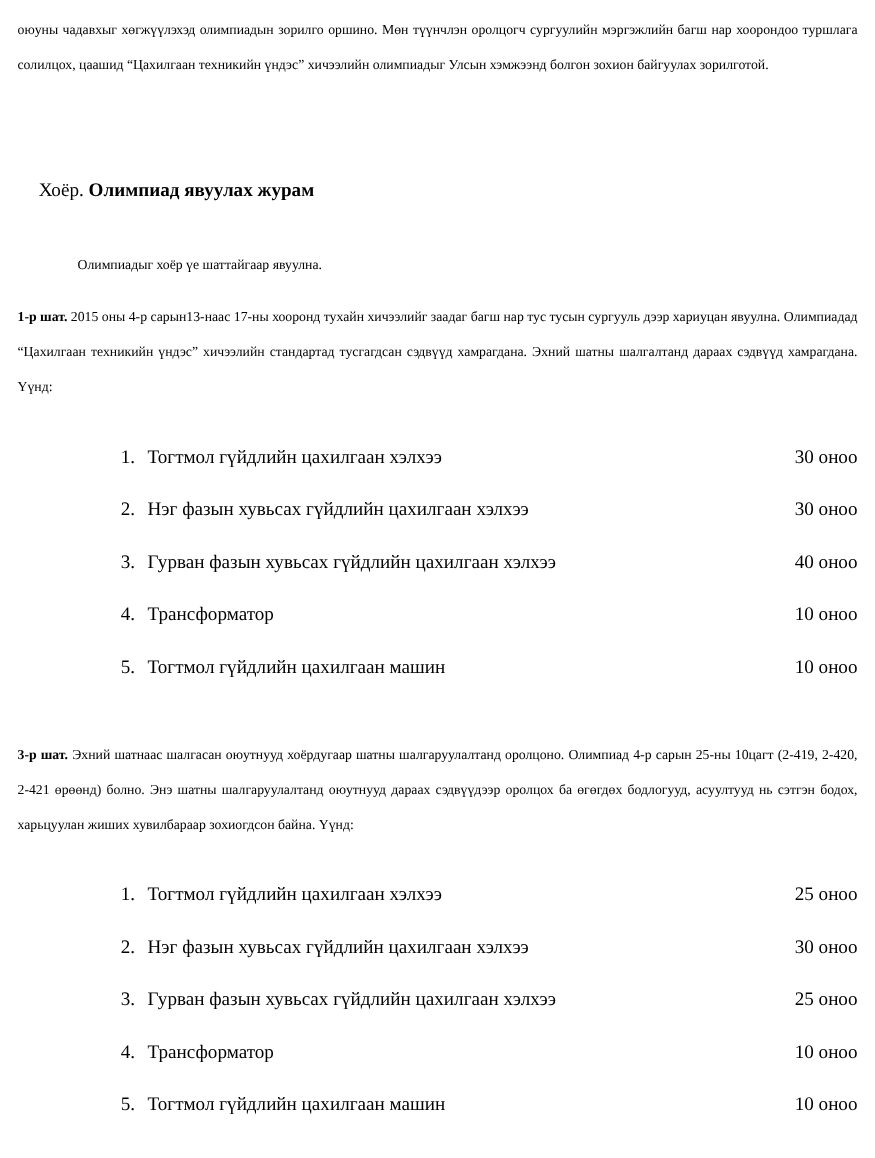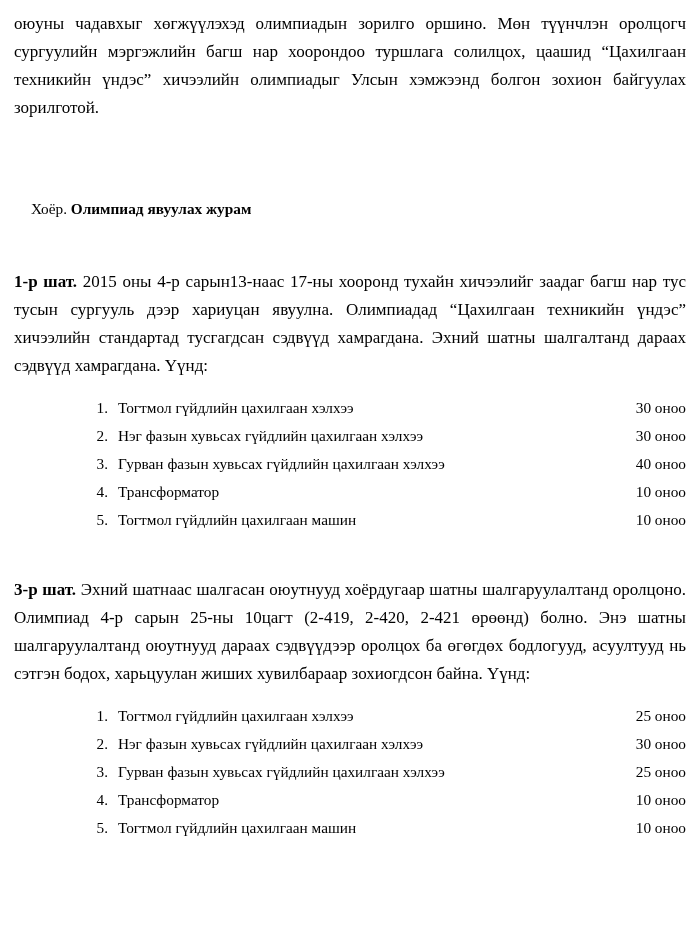--- a/index.html
+++ b/index.html
@@ -15,21 +15,21 @@
   }
   .page {
     width: 700px;
     min-height: 926px;
     box-sizing: border-box;
     padding: 10px 14px 10px 14px;
     position: relative;
   }
   p.para {
     margin: 0 0 0 0;
-    font-size: 17px;
+    font-size: 11px;
     line-height: 28px;
     text-align: justify;
     text-justify: inter-word;
   }
   .indent {
     text-indent: 48px;
   }
   .spacer-lg {
     height: 56px;
   }
@@ -63,20 +63,21 @@
     width: 22px;
     flex: 0 0 22px;
     text-align: right;
     margin-right: 10px;
   }
   ol.items li .txt {
     flex: 0 0 auto;
   }
   ol.items li .score {
     margin-left: auto;
+    margin-top: 14px;
   }
   ol.items li .txt {
     width: 400px;
   }
   ol.items.narrow li .txt {
     width: 400px;
   }
 </style>
 </head>
 <body>
@@ -87,20 +88,21 @@
 
   <div class="spacer-lg"></div>
 
   <p class="heading">
     <span>Хоёр.</span>
     <span class="bold">Олимпиад явуулах журам</span>
   </p>
 
   <div class="spacer-sm"></div>
 
+  <p class="para indent">Олимпиадыг хоёр үе шаттайгаар явуулна.</p>
 
   <div class="spacer-sm"></div>
 
   <p class="para">
     <span class="bold">1-р шат.</span>
     <span>2015 оны 4-р сарын13-наас 17-ны хооронд тухайн хичээлийг заадаг багш нар тус тусын сургууль дээр хариуцан явуулна. Олимпиадад “Цахилгаан техникийн үндэс” хичээлийн стандартад тусгагдсан сэдвүүд хамрагдана. Эхний шатны шалгалтанд дараах сэдвүүд хамрагдана. Үүнд:</span>
   </p>
 
   <div class="spacer-sm"></div>
 

